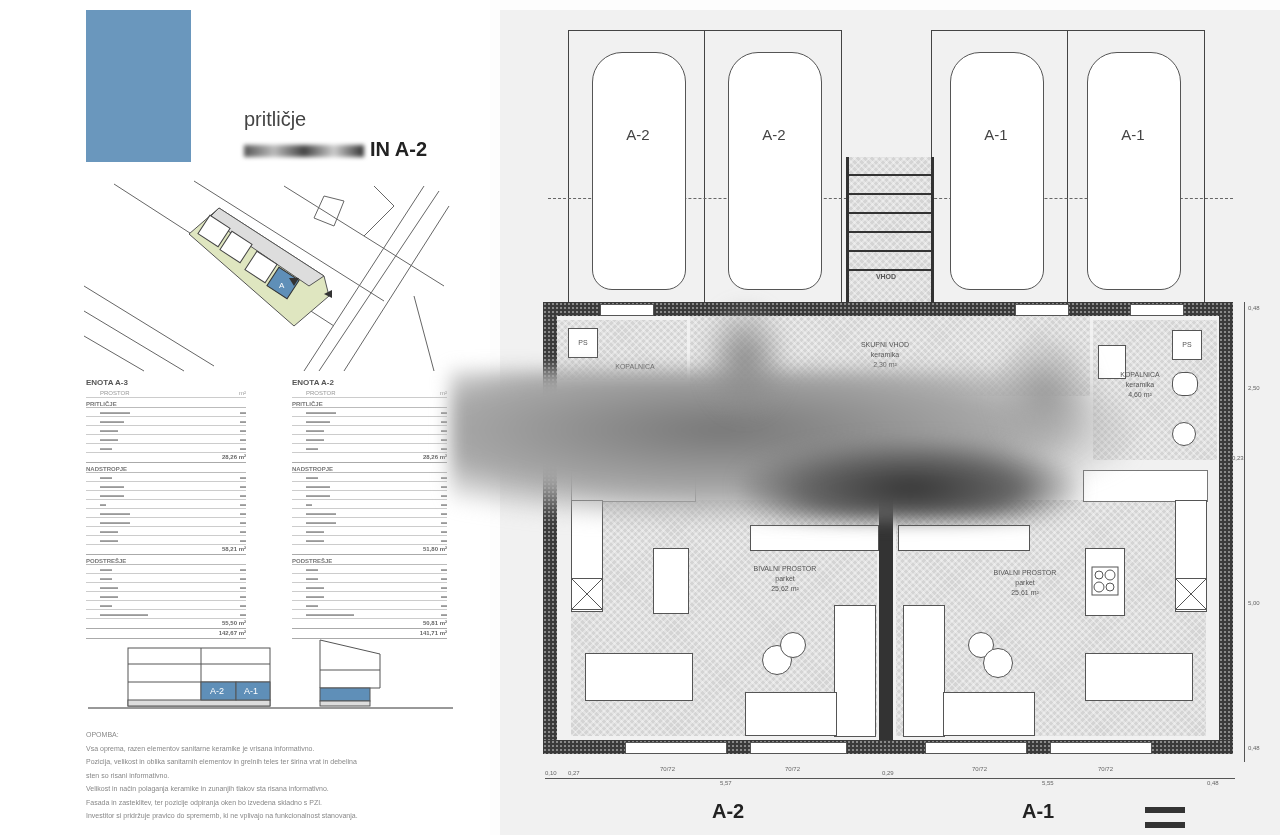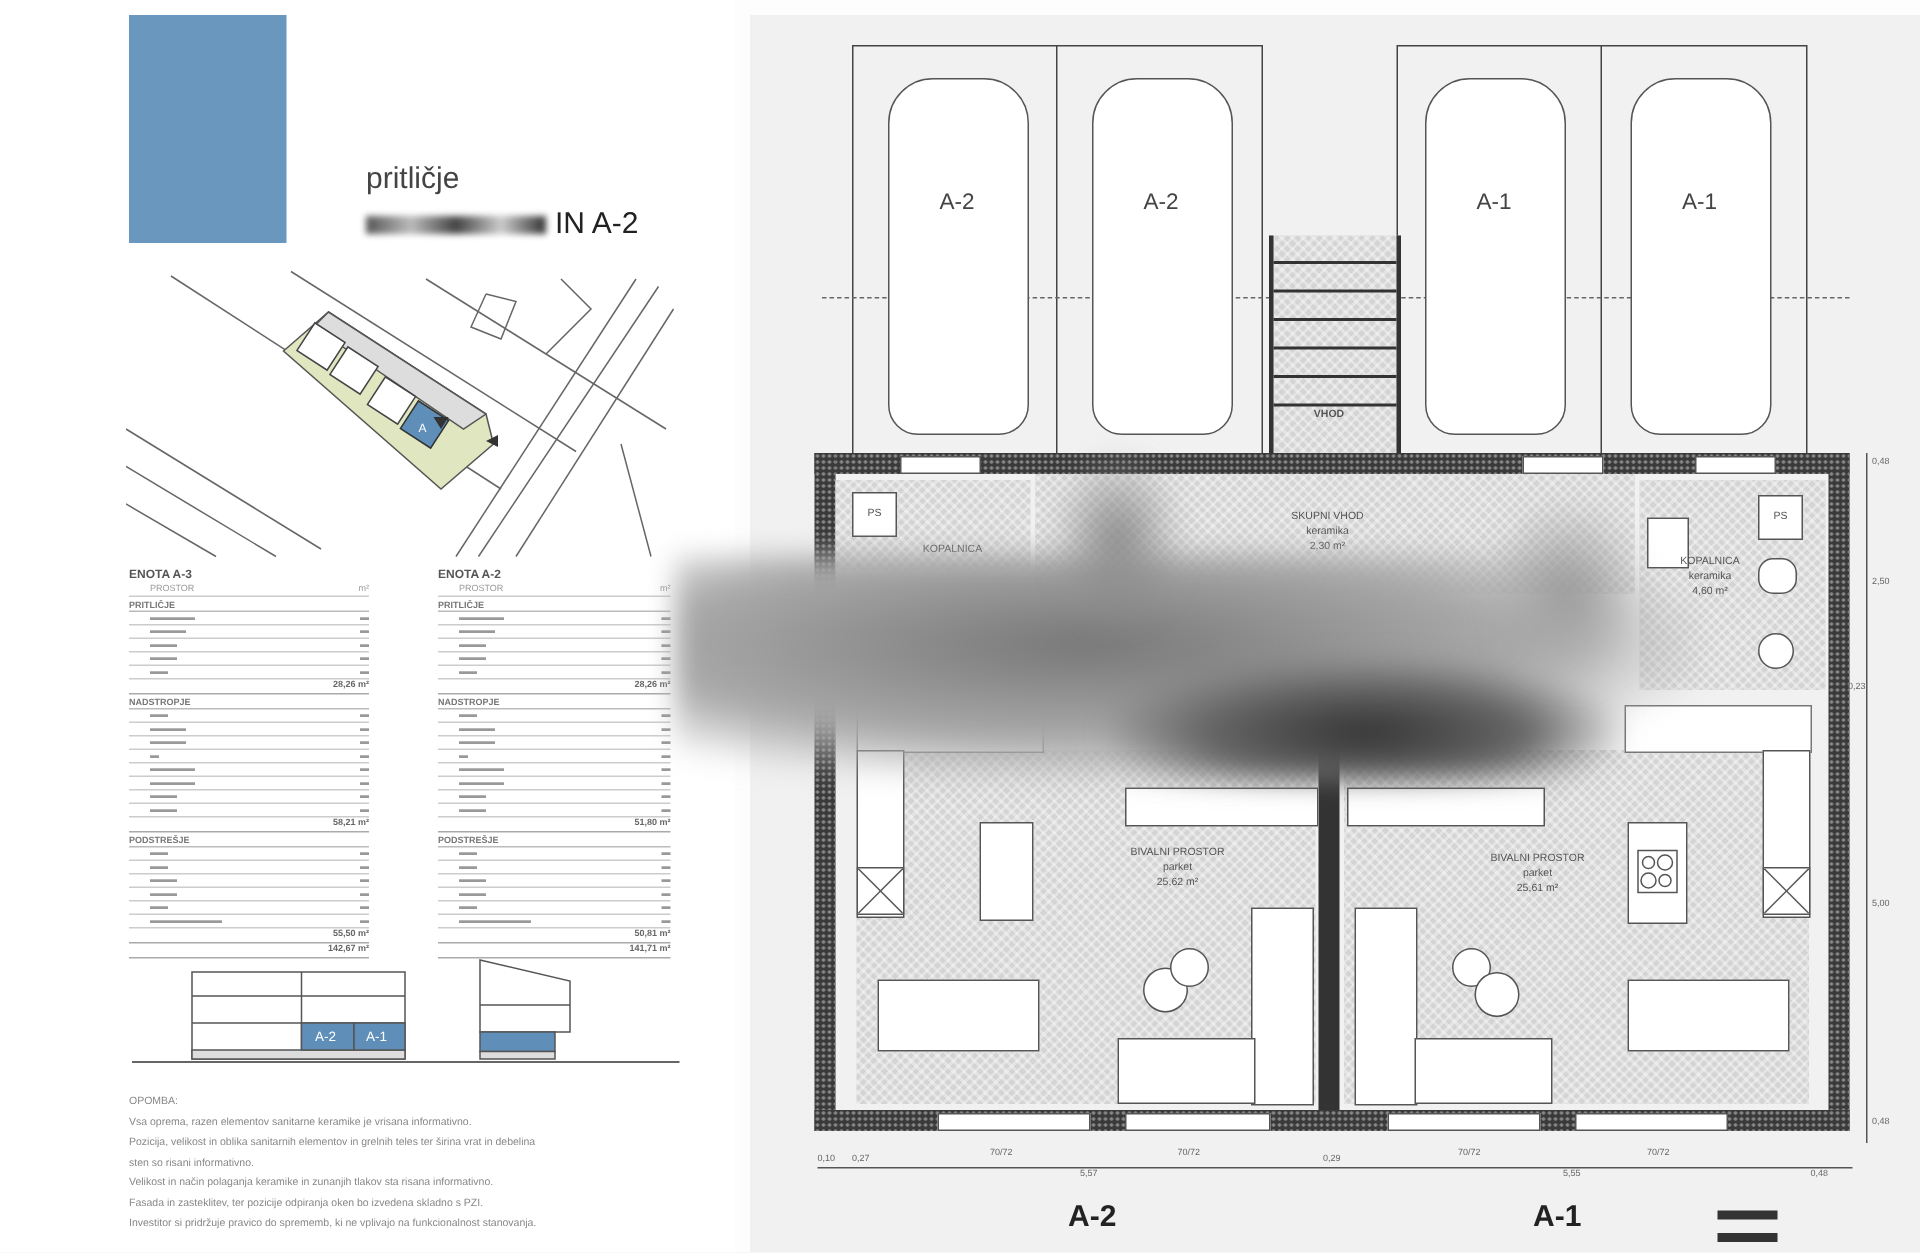--- a/index.html
+++ b/index.html
@@ -2,21 +2,21 @@
 <html><head>
 <meta charset="utf-8">
 <style>
   html,body{margin:0;padding:0;}
   body{width:1280px;height:835px;position:relative;overflow:hidden;background:#fdfdfd;font-family:"Liberation Sans",sans-serif;color:#333;}
   .abs{position:absolute;}
   .left{left:0;top:0;width:490px;height:835px;background:#ffffff;}
   .plan-bg{left:500px;top:10px;width:780px;height:825px;background:#f1f1f1;}
   .logo-block{left:86px;top:10px;width:105px;height:152px;background:#6a97bd;}
   .title1{left:244px;top:108px;font-size:20px;color:#444;}
-  .title2{left:244px;top:138px;font-size:20px;font-weight:normal;color:#222;}
+  .title2{left:244px;top:138px;font-size:20px;font-weight:bold;color:#222;}
   .blur-redact{display:inline-block;width:120px;height:12px;background:linear-gradient(90deg,#555,#bbb,#444,#ccc,#333);filter:blur(2px);vertical-align:middle;margin-right:6px;}
   .tbl{font-size:6px;color:#999;}
   .tbl .h{font-weight:bold;color:#555;font-size:8px;margin-bottom:2px;}
   .tbl .sec{font-weight:bold;color:#777;border-bottom:1px solid #bbb;margin-top:3px;}
   .tbl .row{display:flex;justify-content:space-between;border-bottom:1px solid #ccc;padding-left:14px;height:8px;line-height:8px;}
   .tbl .tot{text-align:right;font-weight:bold;color:#666;border-bottom:1px solid #aaa;height:9px;line-height:9px;}
   .notes{left:86px;top:728px;width:380px;font-size:7px;color:#888;line-height:13.5px;}
   .hatch{background-color:#d4d4d4;background-image:repeating-linear-gradient(45deg,rgba(255,255,255,.35) 0 2px,transparent 2px 5px),repeating-linear-gradient(-45deg,rgba(255,255,255,.35) 0 2px,transparent 2px 5px);}
   .wall{background:#3a3a3a;background-image:radial-gradient(#888 1px,transparent 1.2px);background-size:4px 4px;}
   .wht{background:#fff;border:1px solid #555;}

